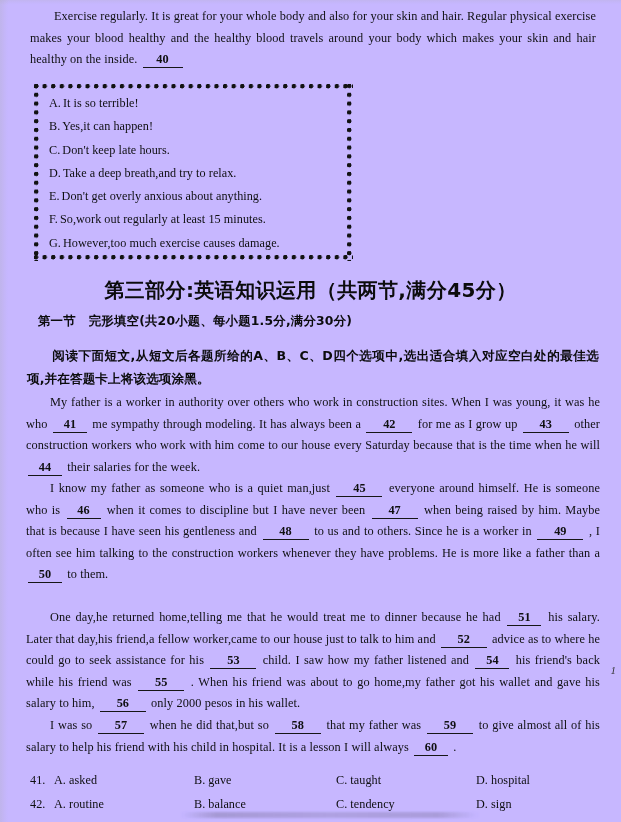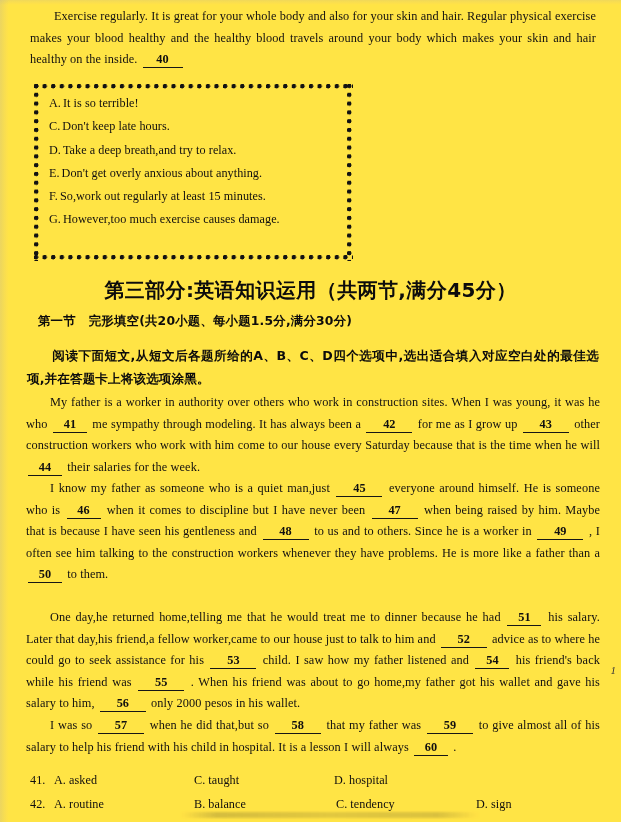--- a/index.html
+++ b/index.html
@@ -14,21 +14,21 @@
     overflow: hidden;
     font-family: "Liberation Serif", "DejaVu Serif", serif;
     color: #111111;
     -webkit-font-smoothing: none;
   }
 
   
   .page {
     position: absolute;
     inset: 0;
-    background: #fde047;
+    background: #c4b5fd;
     
     filter: contrast(1.04);
   }
 
   
   .para {
     position: absolute;
     font-size: 12.3px;
     line-height: 21.5px;
     text-align: justify;
@@ -215,20 +215,23 @@
 
   <div id="options-box">
     <div class="wave top"></div>
     <div class="wave bottom"></div>
     <div class="wave left"></div>
     <div class="wave right"></div>
 
     <div class="opt-list">
       <div class="opt-item">
         <span class="lbl">A.</span><span>It is so terrible!</span>
+      </div>
+      <div class="opt-item">
+        <span class="lbl">B.</span><span>Yes,it can happen!</span>
       </div>
       <div class="opt-item">
         <span class="lbl">C.</span><span>Don't keep late hours.</span>
       </div>
       <div class="opt-item">
         <span class="lbl">D.</span><span>Take a deep breath,and try to relax.</span>
       </div>
       <div class="opt-item">
         <span class="lbl">E.</span><span>Don't get overly anxious about anything.</span>
       </div>
@@ -304,20 +307,21 @@
     <span class="blk w-lg">59</span>
     <span>to give almost all of his salary to help his friend with his child in hospital. It is a lesson I will always</span>
     <span class="blk w-sm">60</span>
     <span>.</span>
   </div>
 
   <div id="answers">
     <div class="ans-row">
       <span class="c-num">41.</span>
       <span class="c-a">A. asked</span>
+      <span class="c-b">B. gave</span>
       <span class="c-c">C. taught</span>
       <span class="c-d">D. hospital</span>
     </div>
     <div class="ans-row">
       <span class="c-num">42.</span>
       <span class="c-a">A. routine</span>
       <span class="c-b">B. balance</span>
       <span class="c-c">C. tendency</span>
       <span class="c-d">D. sign</span>
     </div>

